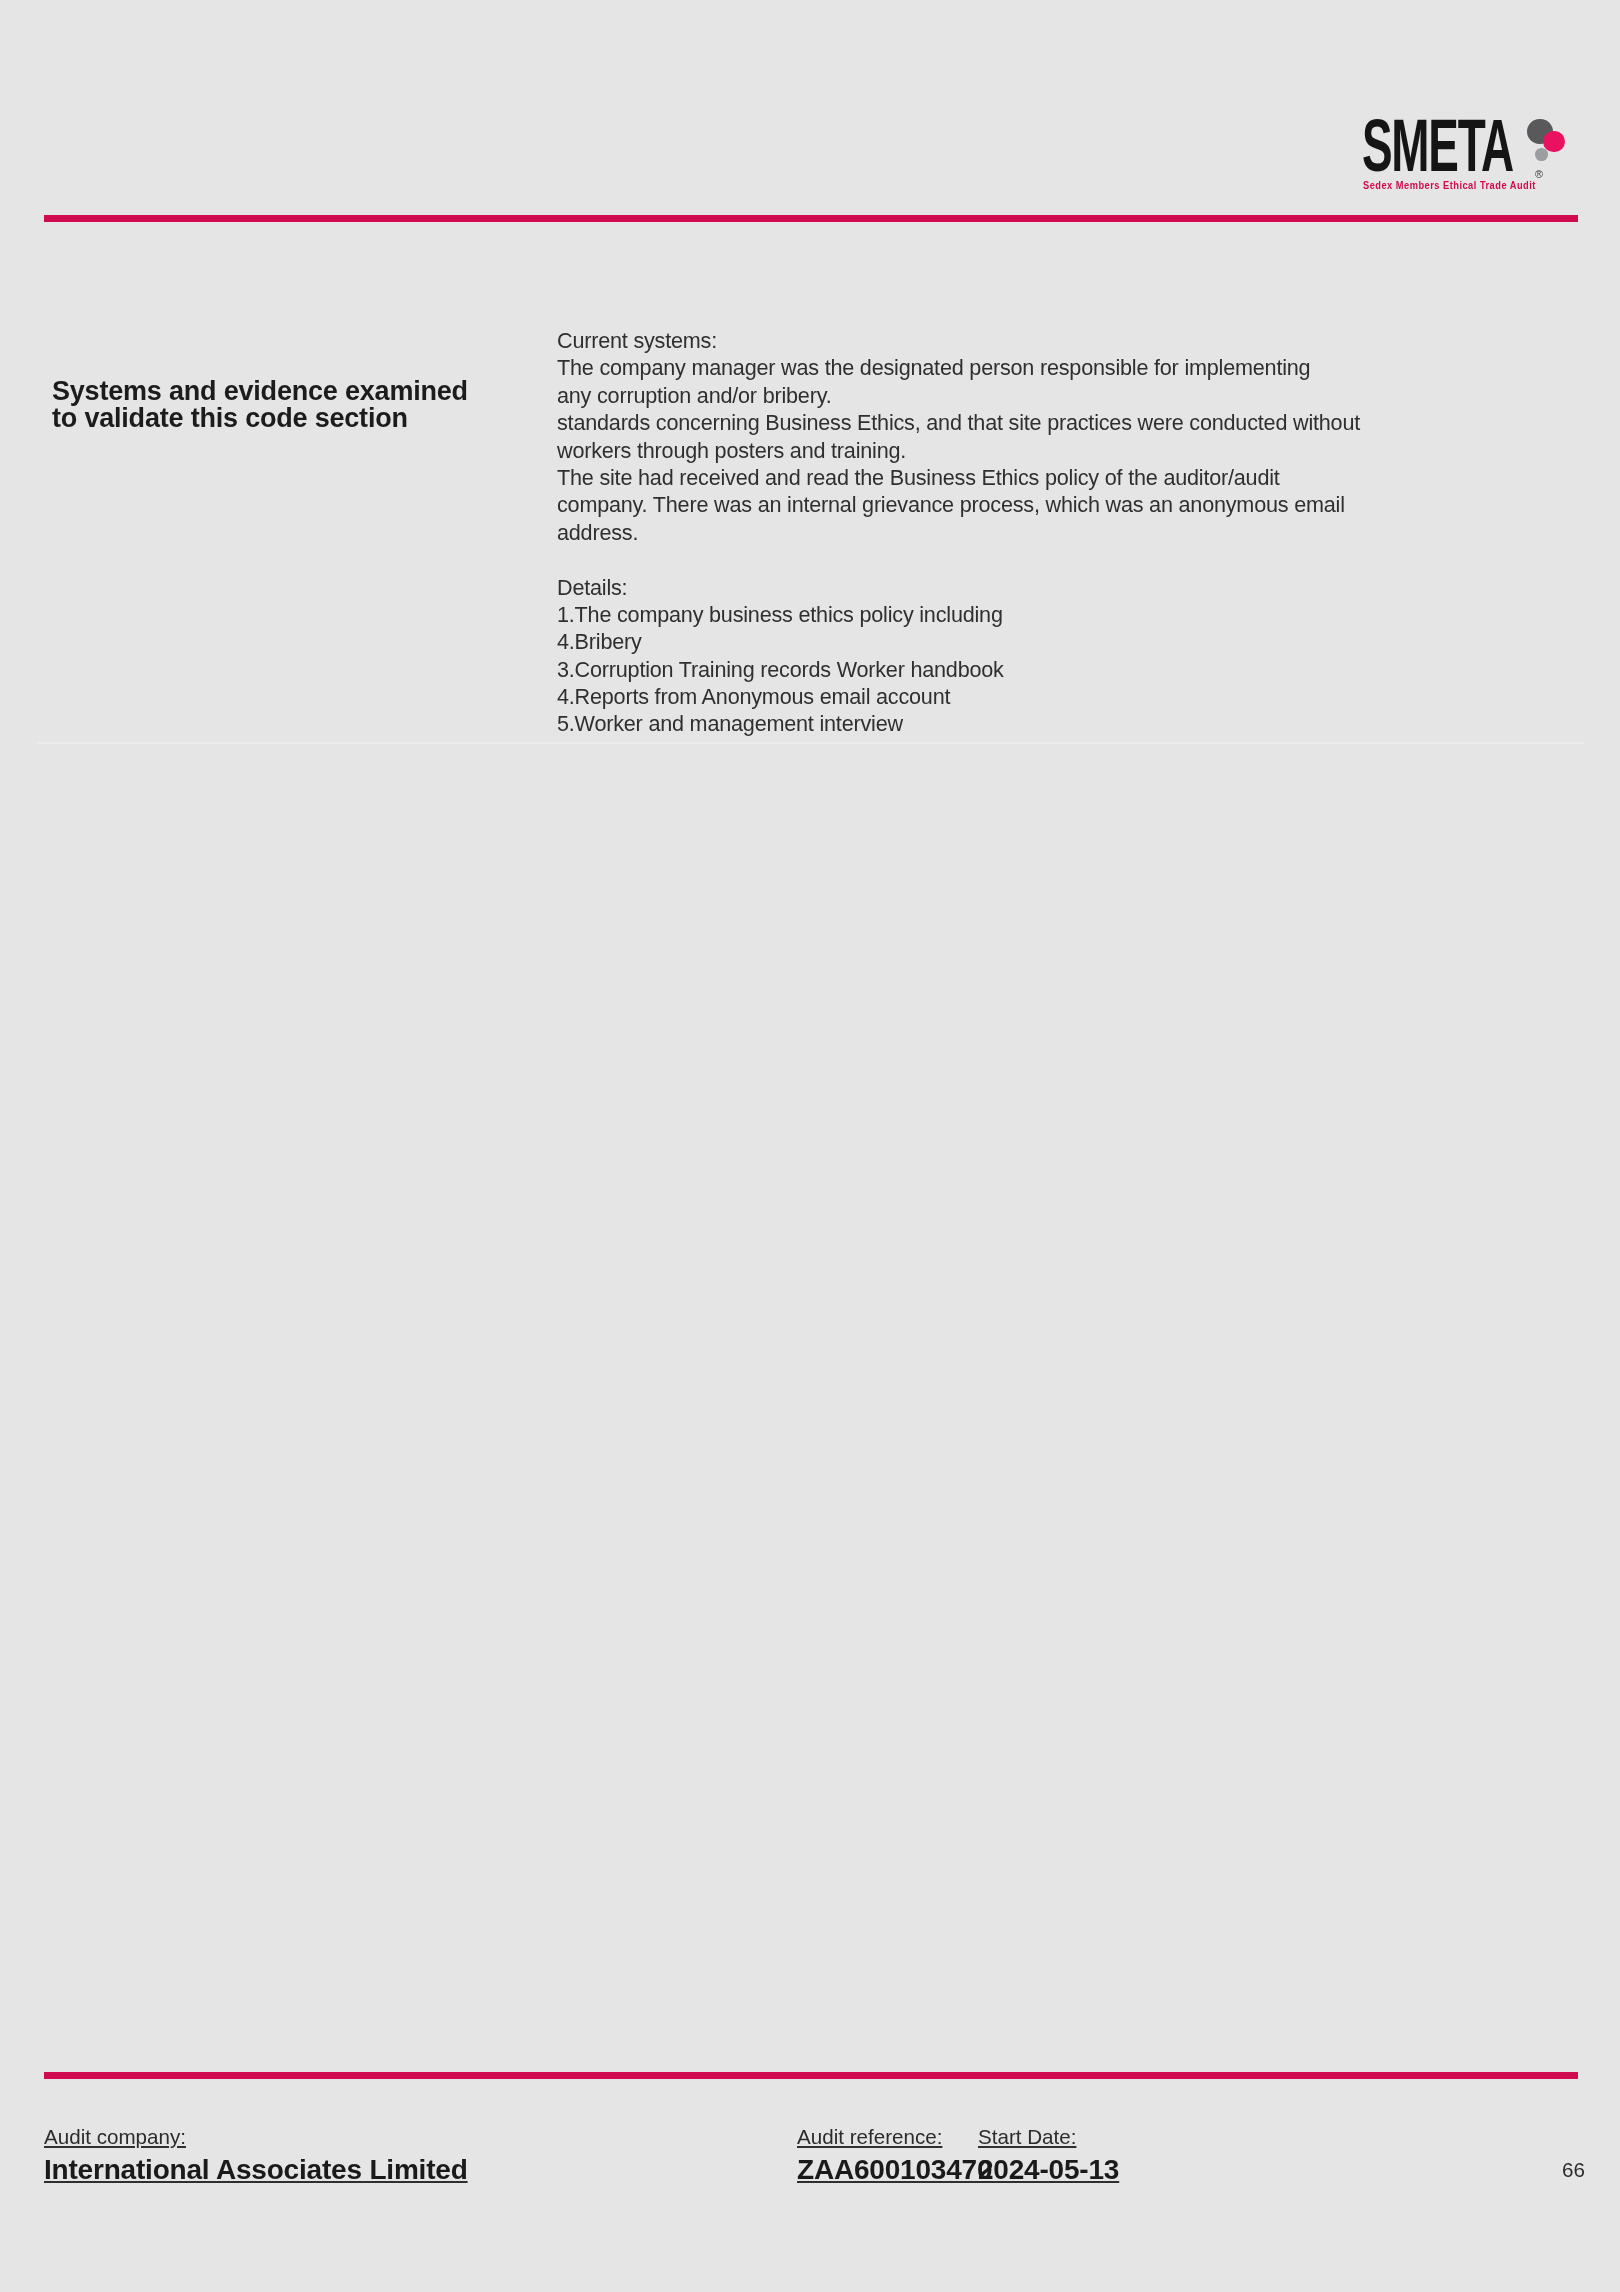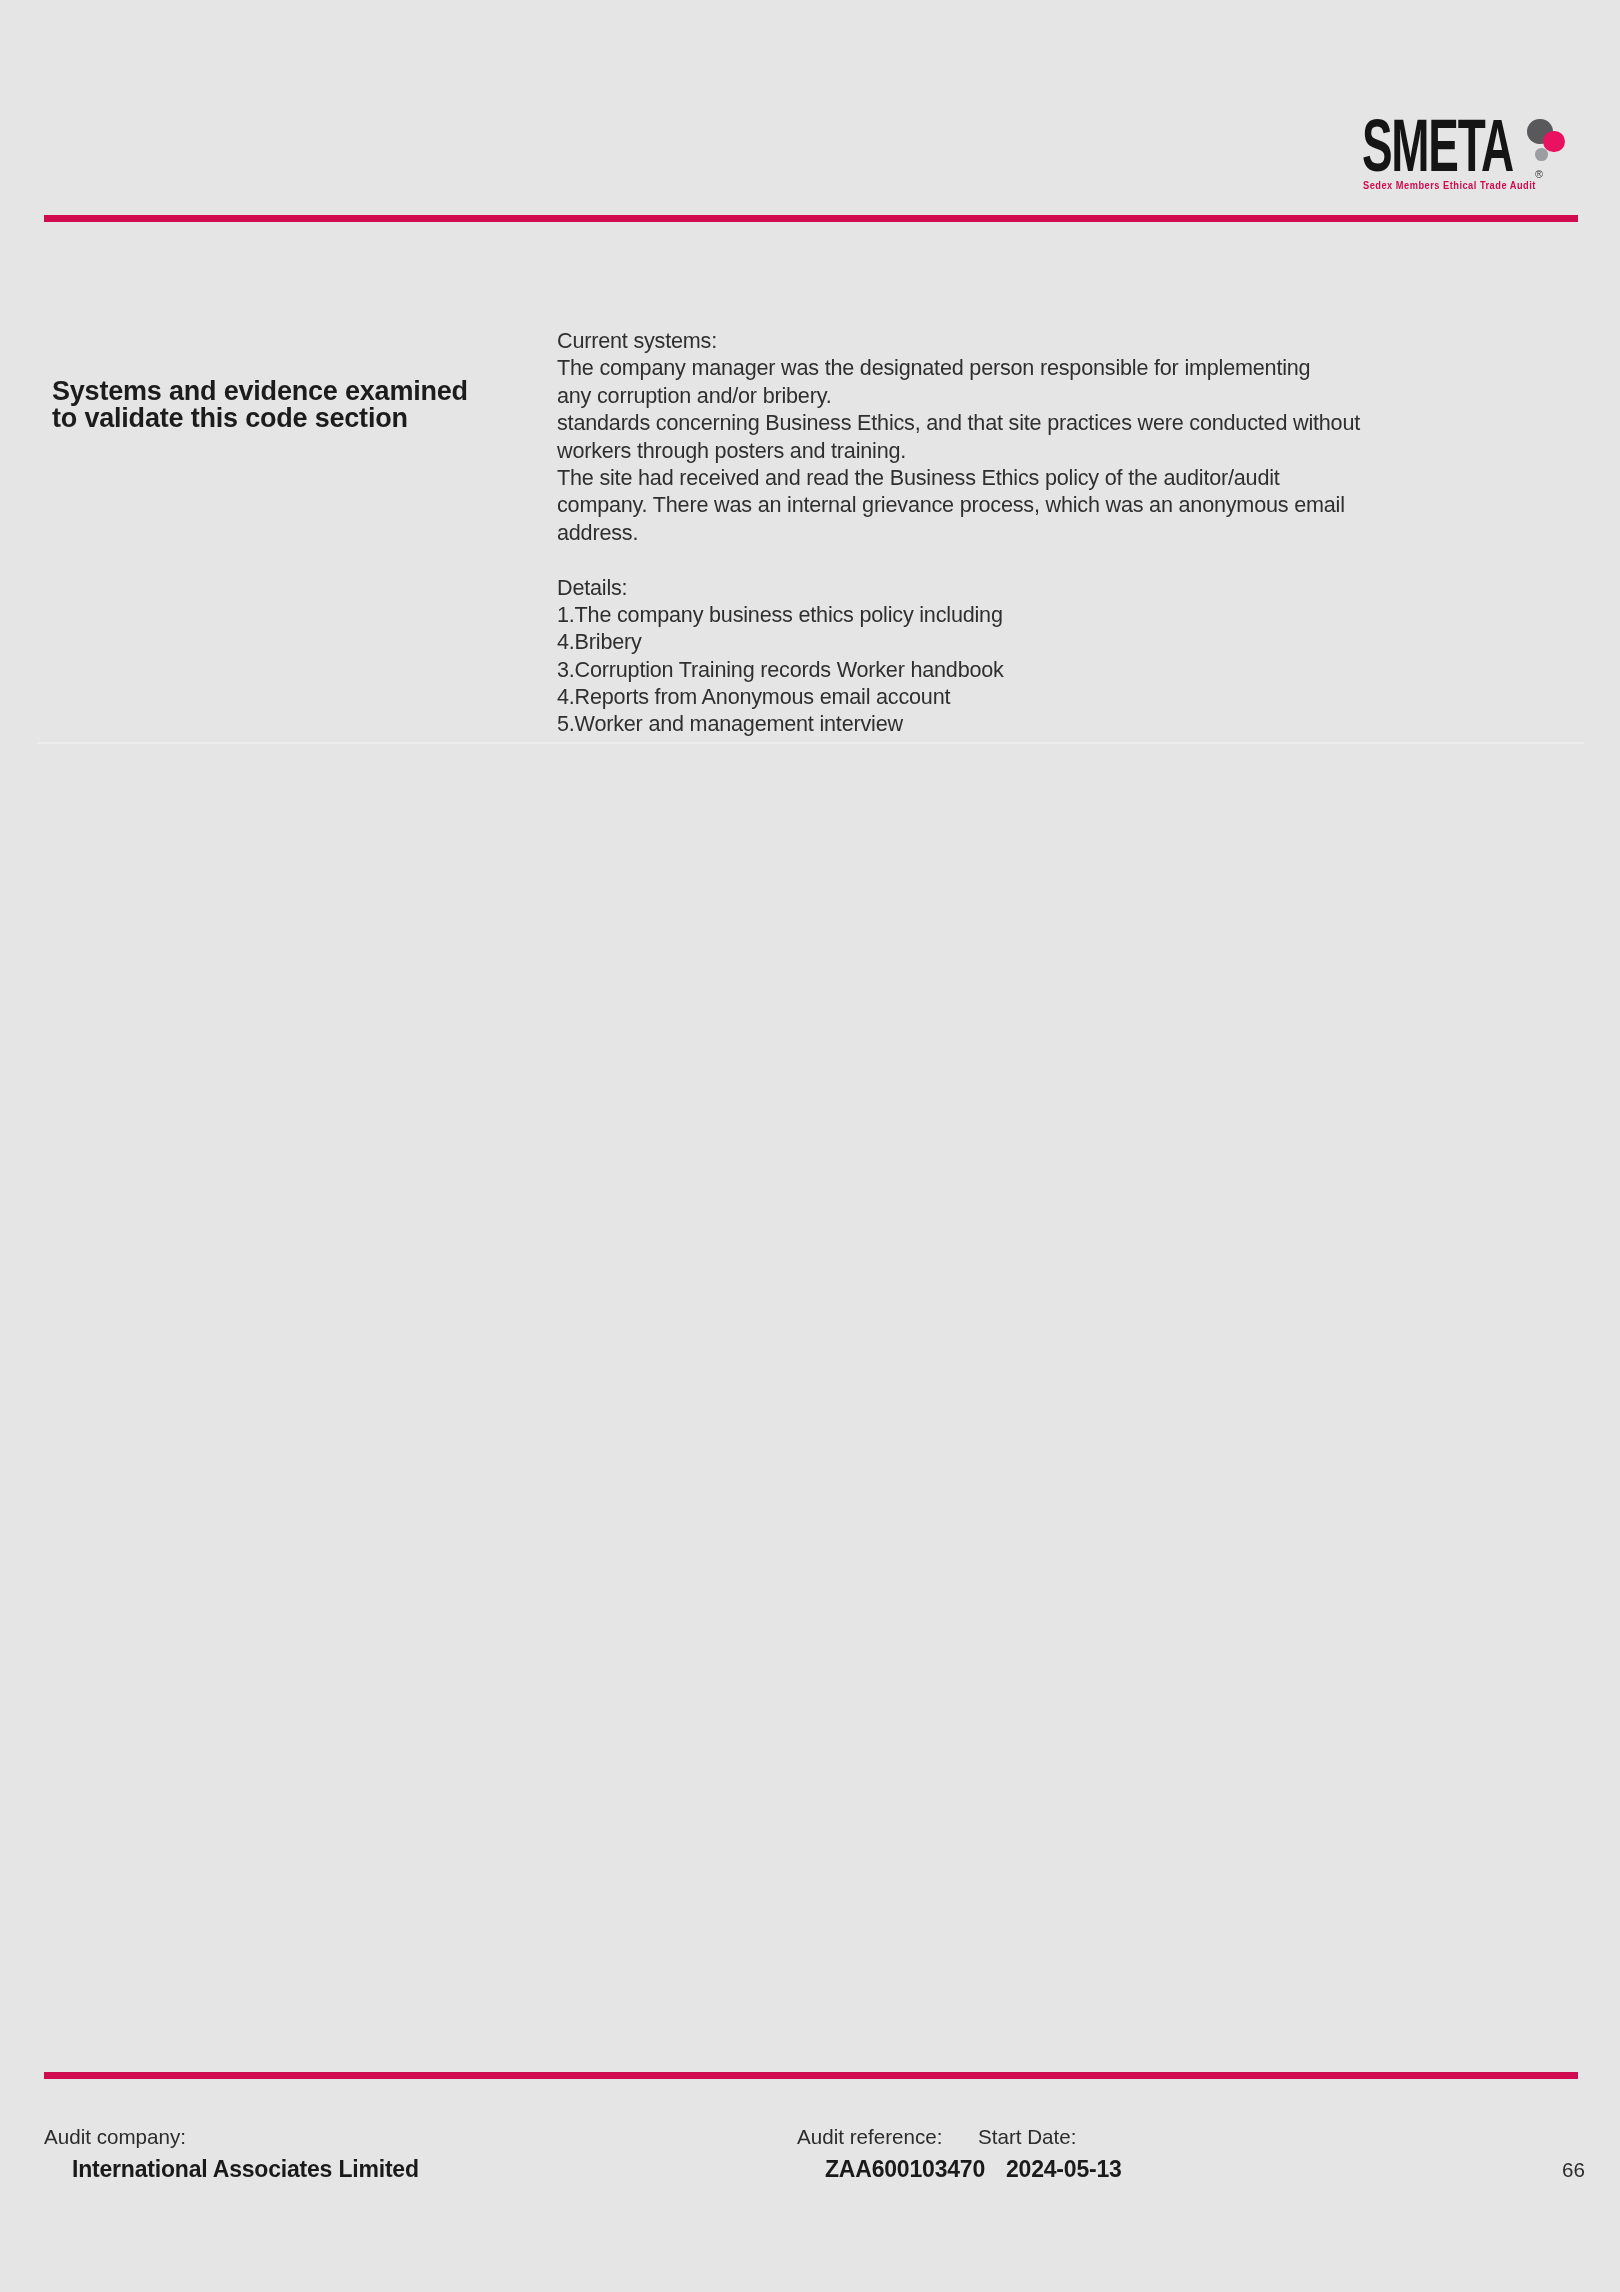--- a/index.html
+++ b/index.html
@@ -63,26 +63,26 @@
   .section-body .line {
     height: 27.4px; line-height: 27.4px; white-space: nowrap;
   }
 
   .soft-divider {
     position: absolute; left: 37px; top: 742px;
     width: 1547px; height: 2px; background: #ededed;
   }
 
   
-  .fcol { position: absolute; }
+  .fcol { position: absolute; text-decoration: underline; }
   .fcol-company   { left: 44px;  top: 2125px; }
   .fcol-reference { left: 797px; top: 2125px; }
   .fcol-date      { left: 978px; top: 2125px; }
   .flabel { font-size: 20.6px; color: #2c2c2c; line-height: 23.5px; }
-  .fvalue { font-size: 23px; font-weight: bold; color: #1a1a1a; line-height: 23.5px; margin-top: 9.8px; letter-spacing: -0.2px; margin-left: 28px; }
+  .fvalue { font-size: 28px; font-weight: bold; color: #1a1a1a; line-height: 23.5px; margin-top: 9.8px; letter-spacing: -0.2px; }
   .page-number {
     position: absolute; right: 35px; top: 2158px;
     font-size: 20.6px; color: #2c2c2c;
   }
 </style>
 </head>
 <body>
 
 <div class="page">
 

